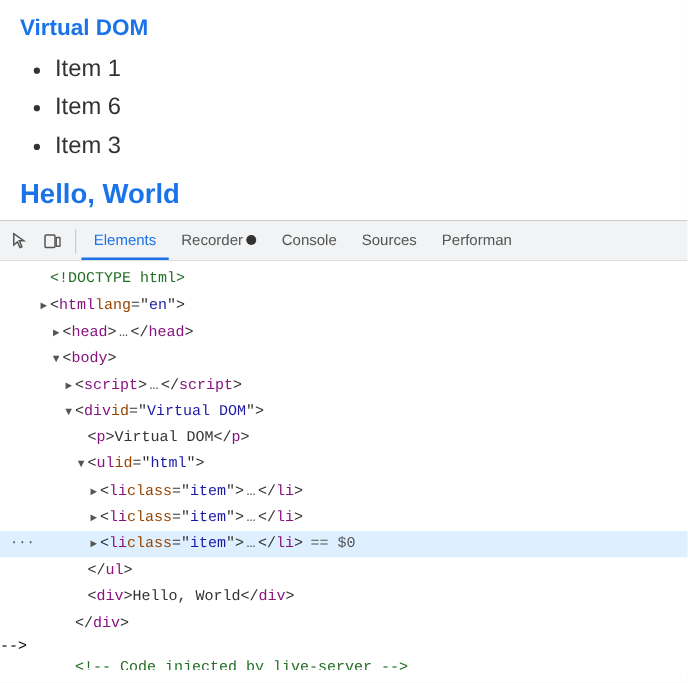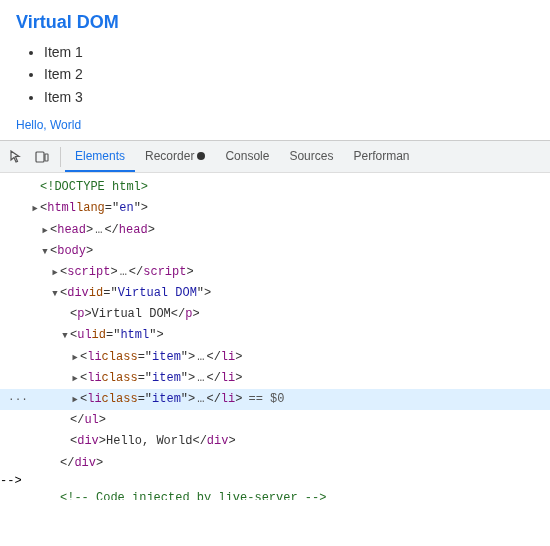--- a/index.html
+++ b/index.html
@@ -15,27 +15,27 @@
       font-weight: bold;
       color: #1a73e8;
       margin-bottom: 8px;
     }
     .page-list {
       list-style: disc;
       padding-left: 28px;
       margin-bottom: 10px;
     }
     .page-list li {
-      font-size: 14px;
+      font-size: 19px;
       color: #333;
       line-height: 1.6;
     }
     .page-subtitle {
-      font-size: 12px;
-      font-weight: normal;
+      font-size: 22px;
+      font-weight: bold;
       color: #1a73e8;
     }
 
     
     .devtools {
       border-top: 1px solid #ccc;
       background: #f8f8f8;
       height: 360px;
       display: flex;
       flex-direction: column;
@@ -149,21 +149,21 @@
       margin: 0 2px;
     }
   </style>
 </head>
 <body>
 
 <div class="page-content">
   <div class="page-title">Virtual DOM</div>
   <ul class="page-list">
     <li>Item 1</li>
-    <li>Item 2</li>
+    <li>Item 6</li>
     <li>Item 3</li>
   </ul>
   <div class="page-subtitle">Hello, World</div>
 </div>
 
 <div class="devtools">
 
   <div class="devtools-toolbar">
     <div class="devtools-icon-btn" title="Inspect element">
 

